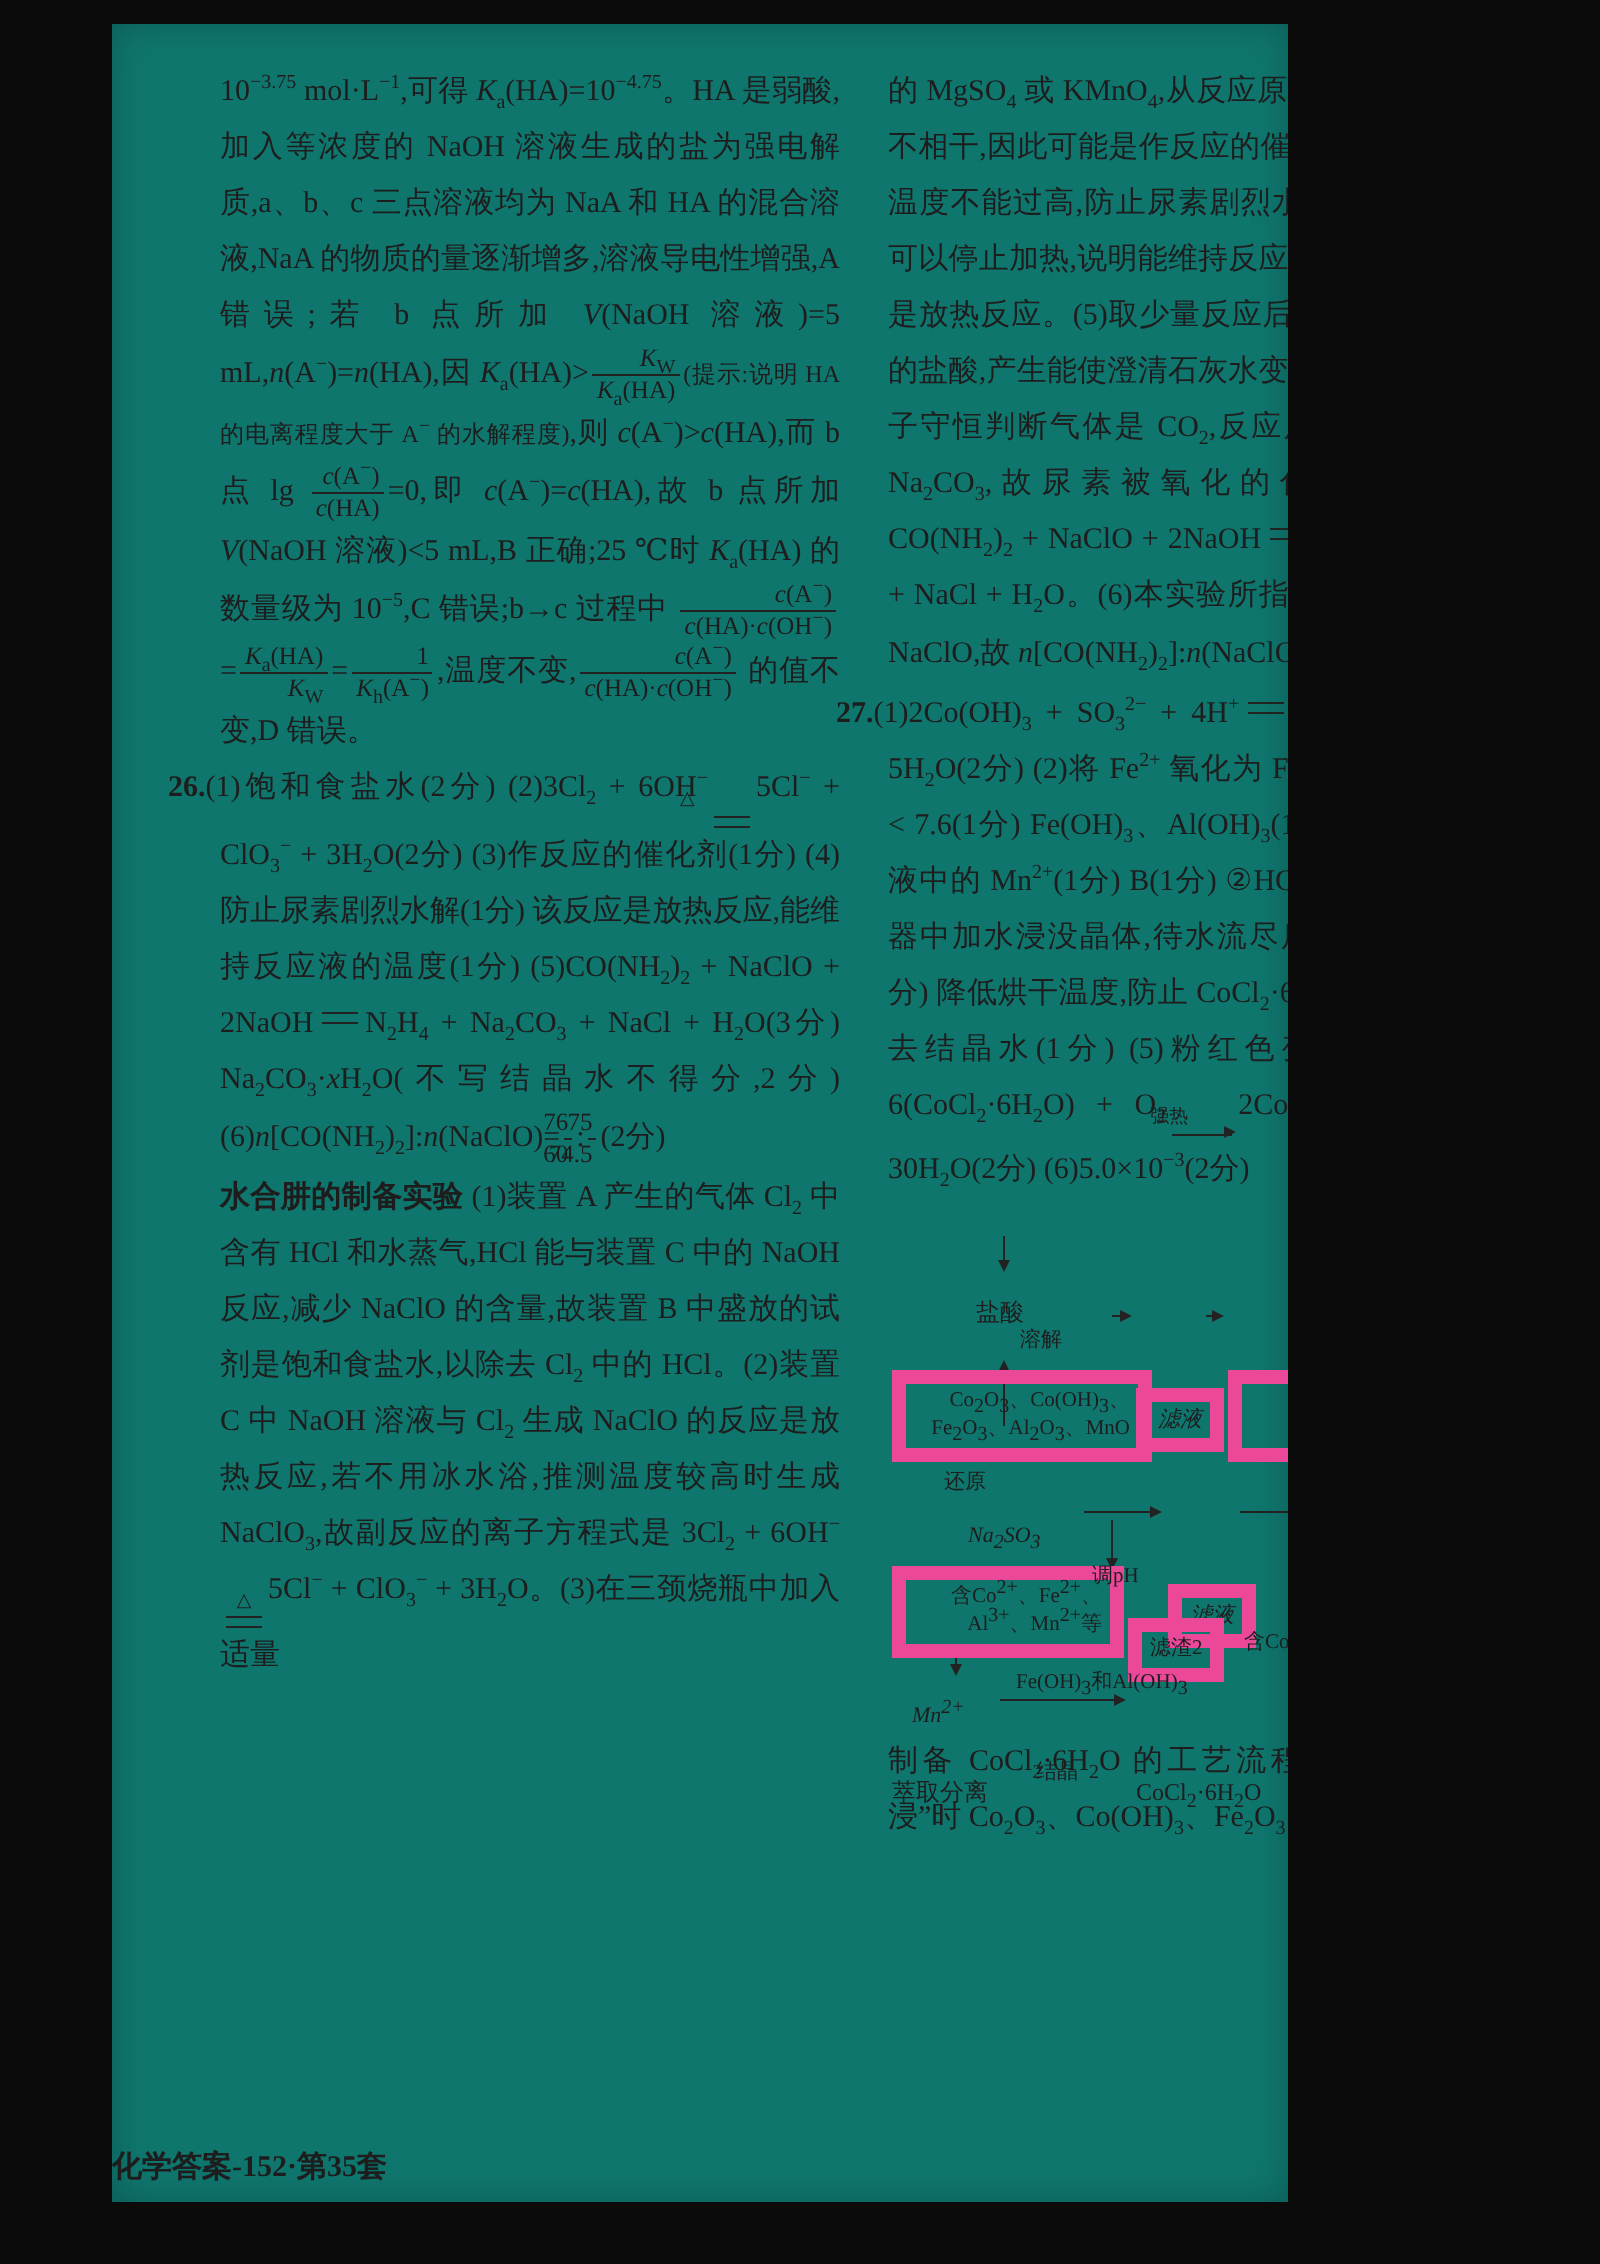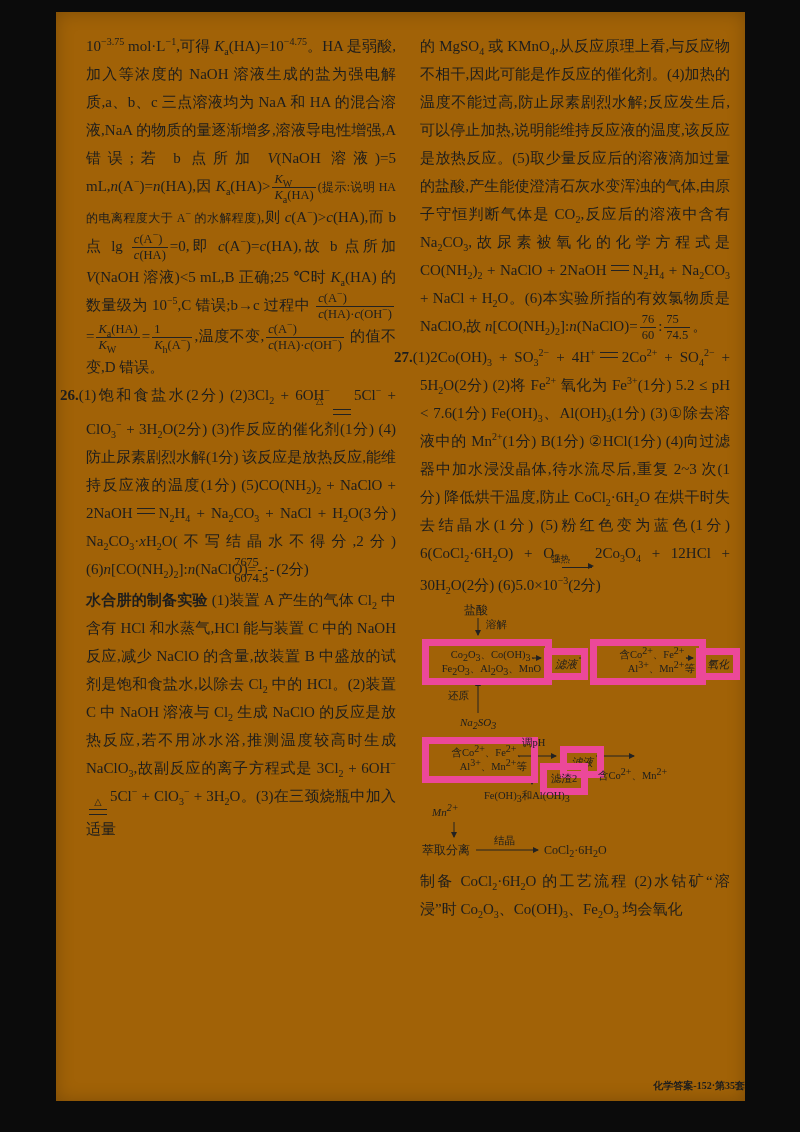--- a/index.html
+++ b/index.html
@@ -2,43 +2,44 @@
 <html><head>
 <meta charset="utf-8">
 <style>
   html,body{margin:0;padding:0;}
   body{
     width:800px;height:1132px;position:relative;overflow:hidden;
     background:#0b0b0b;
     font-family:"Liberation Serif","DejaVu Serif",serif;
   }
   .page{
-    position:absolute;left:56px;top:12px;width:689px;height:1089px;
-    background:#a16207;color:#1d1d1d;overflow:hidden;
+    position:absolute;left:56px;top:12px;width:564px;height:1089px;
+    background:#0f766e;color:#1d1d1d;overflow:hidden;
     box-shadow:inset 0 0 18px rgba(0,0,0,0.22);
+    padding-left:24px;
   }
   .cols{display:flex;gap:24px;padding:20px 14px 0 30px;}
   .col{width:310px;flex:0 0 310px;overflow:visible;}
   .para{font-size:15px;line-height:28px;text-align:justify;margin:0;}
   .q{text-indent:-26px;}
   sub,sup{font-size:10px;line-height:0;}
   .small-note{font-size:12px;}
-  .frac{display:inline-flex;flex-direction:column;text-align:left;vertical-align:middle;font-size:12.5px;line-height:15px;margin:0 2px;}
+  .frac{display:inline-flex;flex-direction:column;text-align:right;vertical-align:middle;font-size:12.5px;line-height:15px;margin:0 2px;}
   .frac .fn{border-bottom:1px solid #222;padding:0 2px;}
   .frac .fd{padding:0 2px;}
   .db{display:inline-block;width:18px;height:6px;border-top:1.2px solid #222;border-bottom:1.2px solid #222;vertical-align:4px;margin:0 4px;box-sizing:border-box;}
   .sb{display:inline-block;width:30px;height:1px;border-top:1.2px solid #222;position:relative;}
   .sb::after{content:'';position:absolute;right:-2px;top:-4.5px;border-left:6px solid #222;border-top:3.5px solid transparent;border-bottom:3.5px solid transparent;}
   .over{display:inline-flex;flex-direction:column;align-items:center;vertical-align:-4px;margin:0 3px;line-height:1;}
   .over .ot{font-size:9.5px;line-height:1;}
   .over .db{margin:2px 0 0;vertical-align:0;}
   .over .sb{margin:2px 0 2px;}
-  .footer{position:absolute;left:0;right:0;bottom:8px;text-align:right;font-weight:bold;font-size:10px;}
+  .footer{position:absolute;left:0;right:0;bottom:8px;text-align:left;font-weight:bold;font-size:15px;}
   .diagram{position:relative;height:262px;margin:4px 0 2px;font-size:11px;}
-  .dnode{position:absolute;line-height:14px;white-space:nowrap;}
+  .dnode{position:absolute;line-height:14px;white-space:nowrap;margin-top:46px;}
   .dbox{border:7px solid #ec4899;padding:2px 4px;text-align:right;}
   .f10{font-size:10.5px;}
   .f11{font-size:11px;font-style:italic;}
   .f12{font-size:12px;}
   .darrows{position:absolute;left:0;top:0;}
 </style>
 </head>
 <body>
 
 <div class="page">

